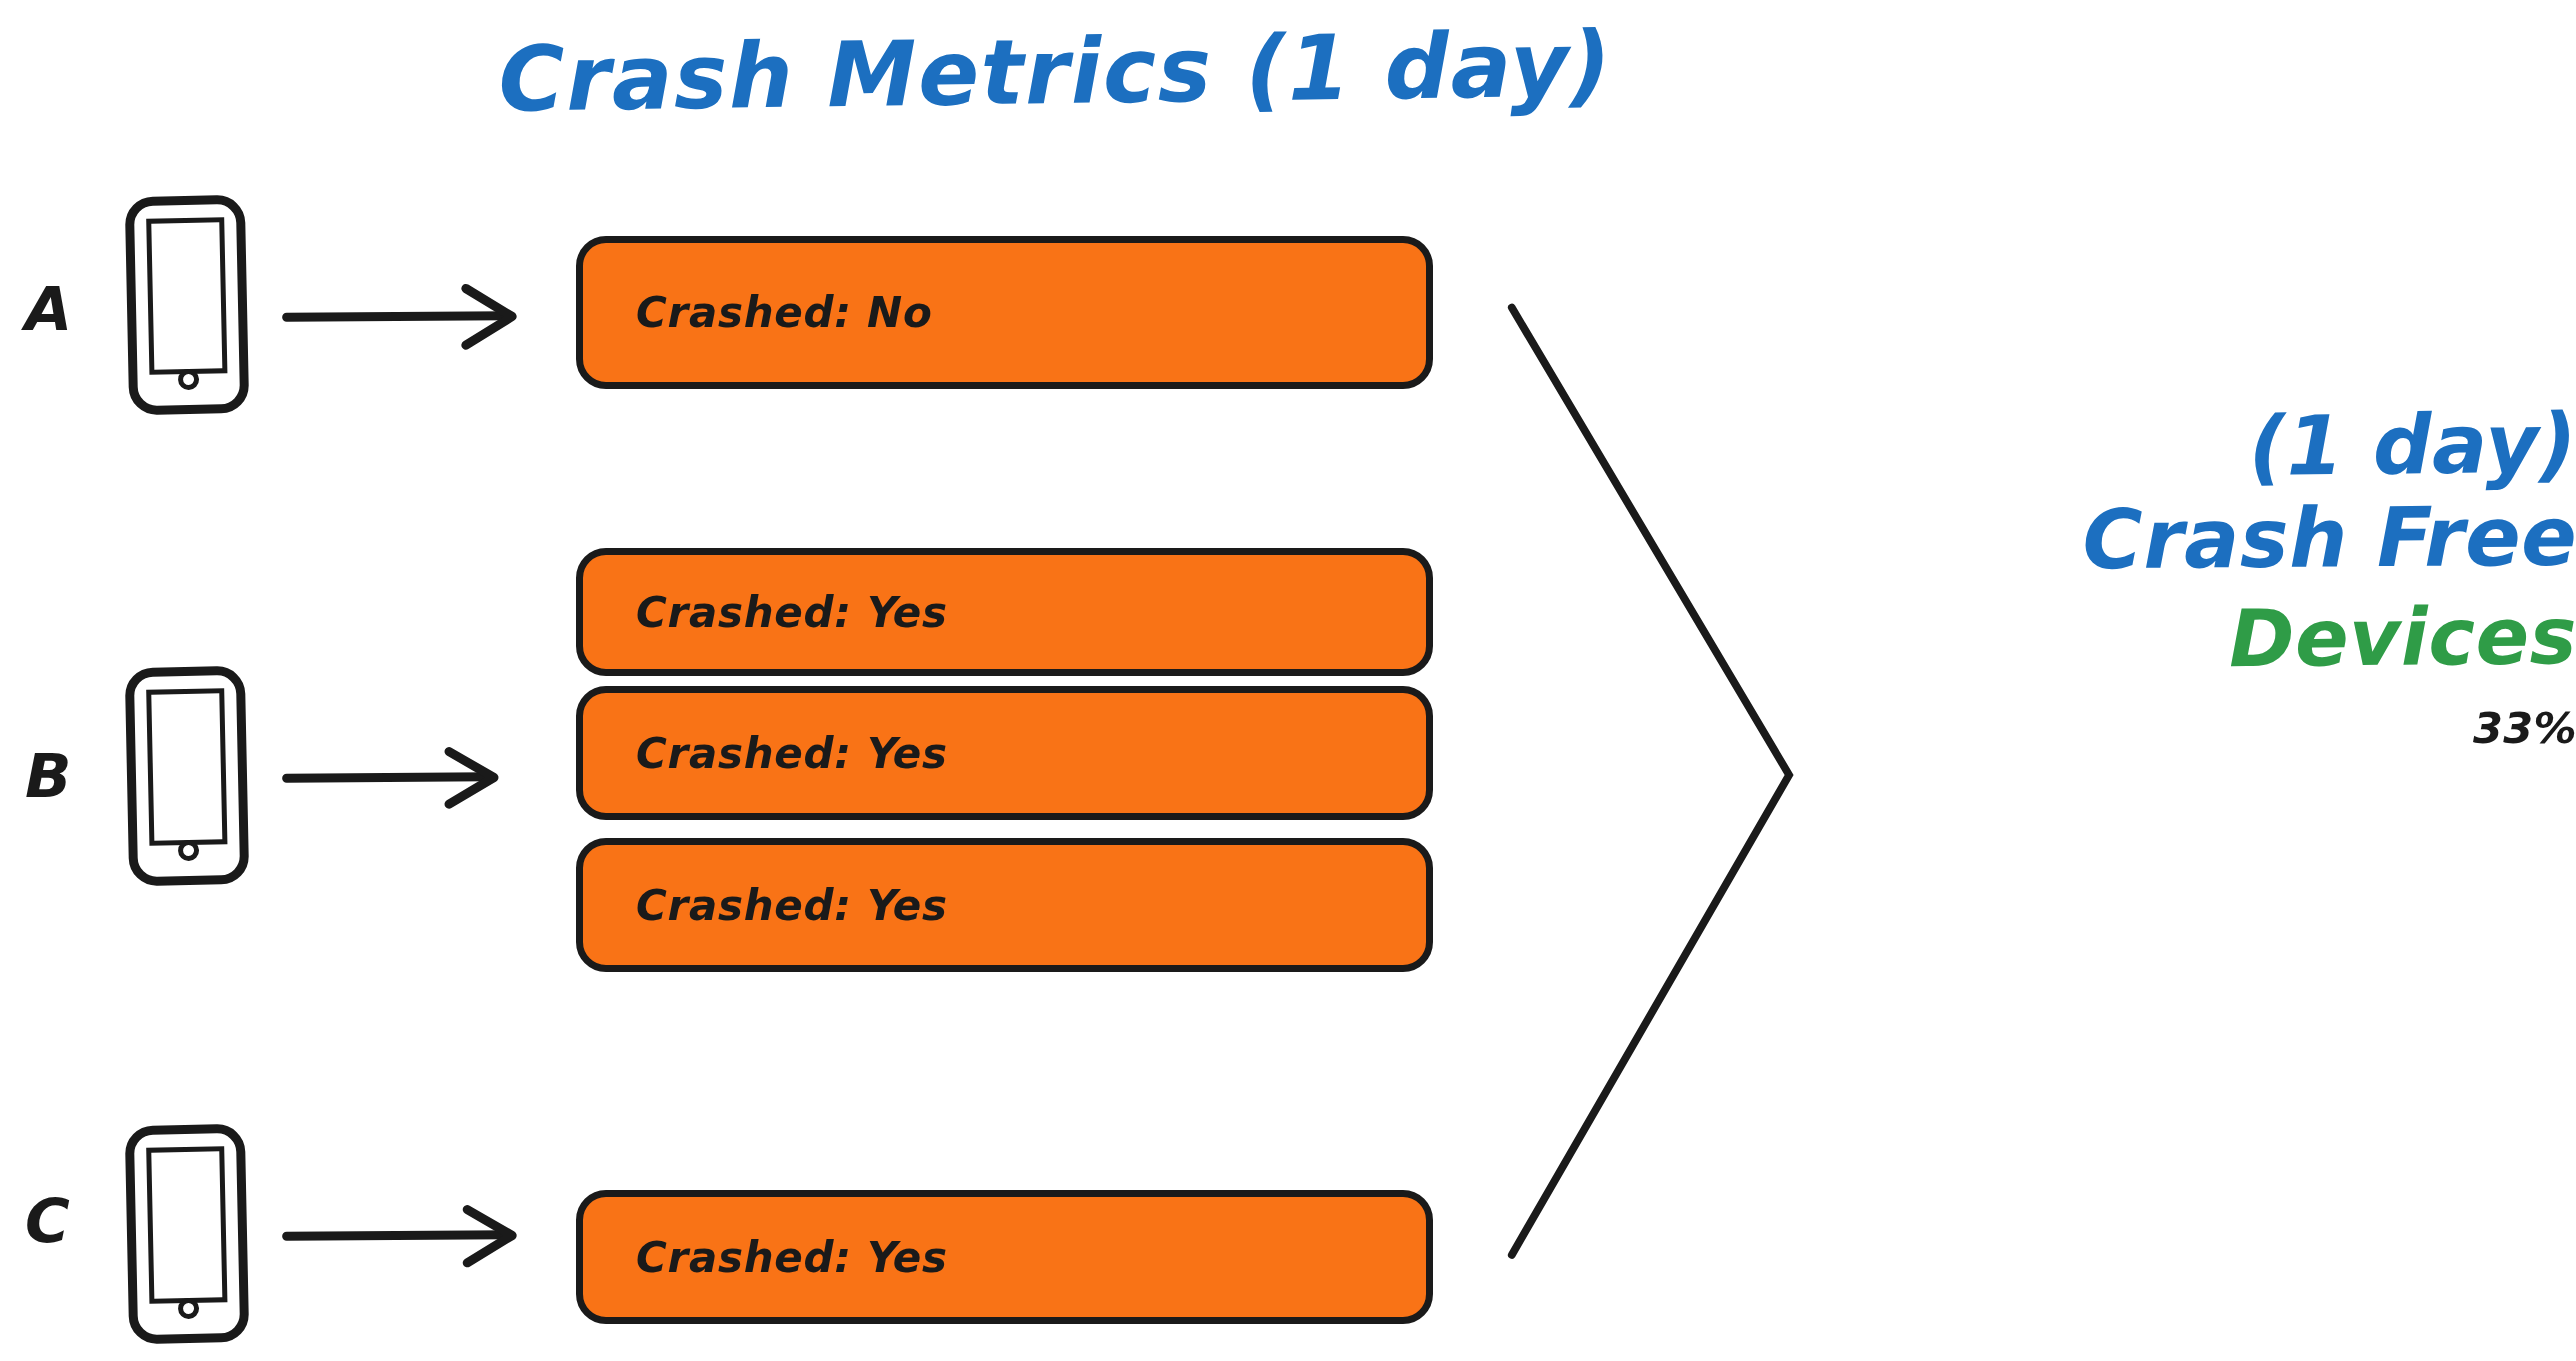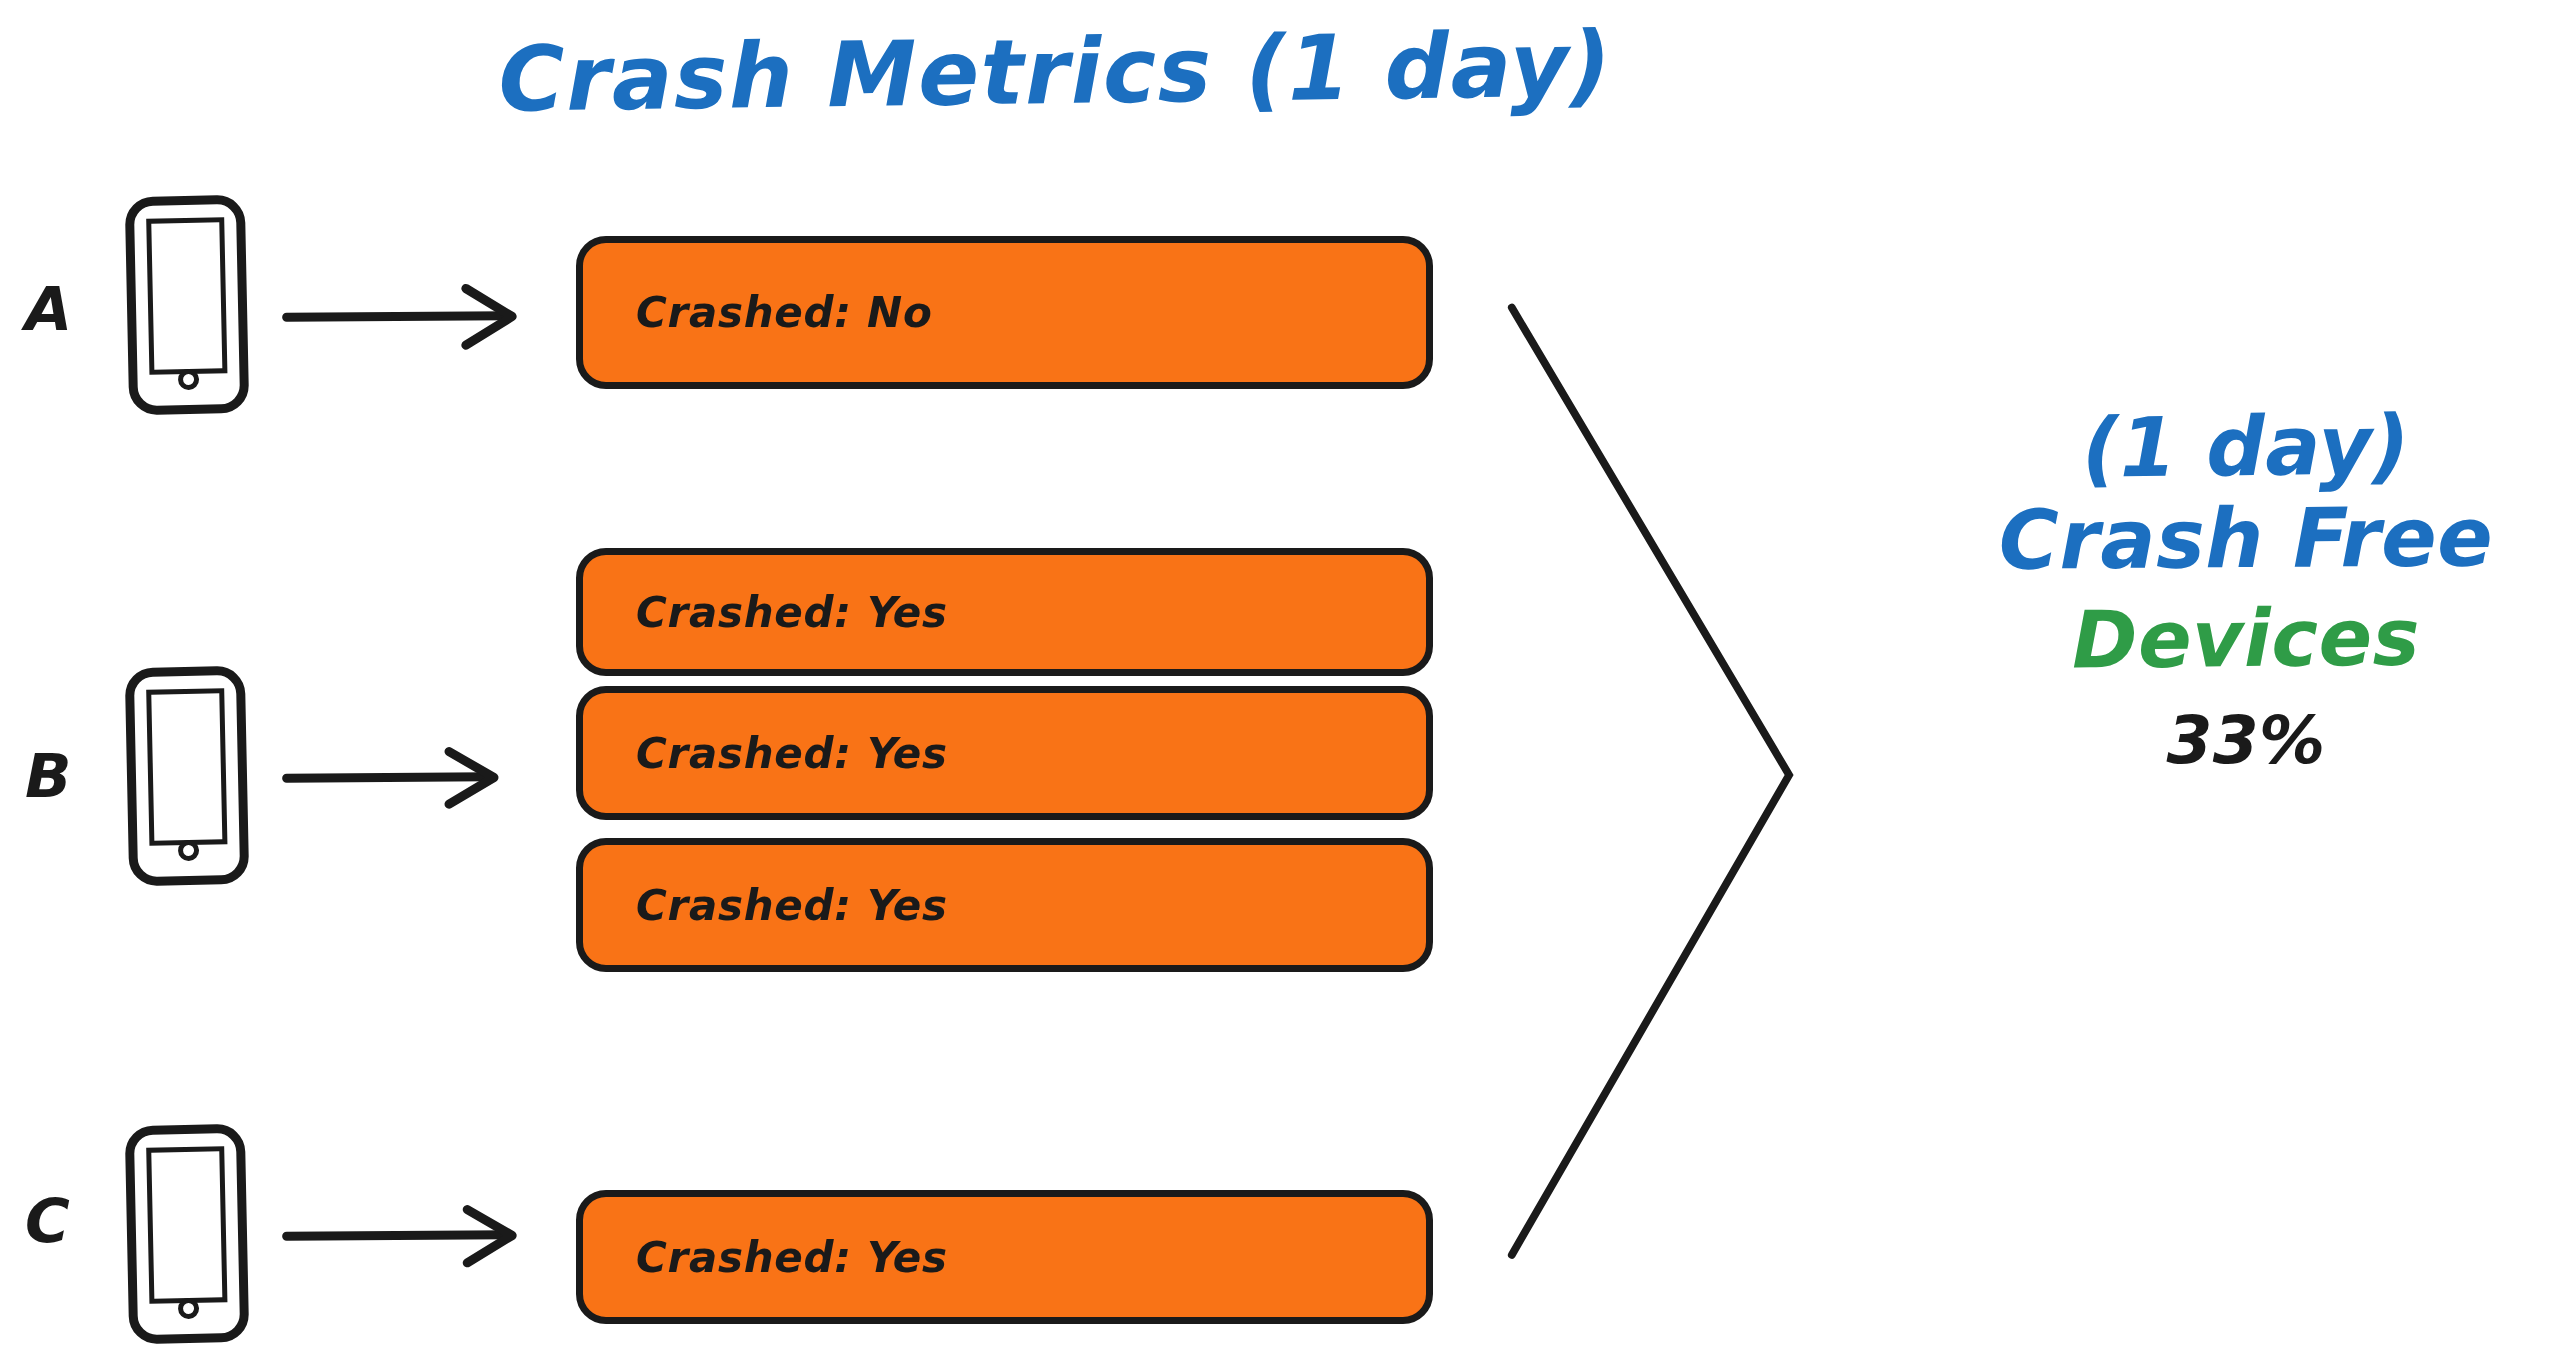--- a/index.html
+++ b/index.html
@@ -111,21 +111,21 @@
     top: 282px;
     width: 366px;
     height: 1007px;
   }
   
   #result-block {
     position: absolute;
     left: 1915px;
     top: 401px;
     width: 662px;
-    text-align: center;
+    text-align: right;
   }
   #result-block .r-line {
     font-weight: 700;
     font-style: italic;
     line-height: 1.12;
     white-space: nowrap;
   }
   #result-duration {
     font-size: 82px;
     color: #1c6fc0;
@@ -136,21 +136,21 @@
     color: #1c6fc0;
     transform: rotate(-0.4deg);
   }
   #result-subject {
     font-size: 79px;
     color: #2f9c47;
     margin-top: 10px;
     transform: rotate(-0.5deg);
   }
   #result-value {
-    font-size: 66px;
+    font-size: 43px;
     color: #1a1a1a;
     margin-top: 21px;
   }
 </style>
 </head>
 <body>
 
 <div id="stage">
 
   <div id="diagram-title" class="hand">Crash Metrics (1 day)</div>

